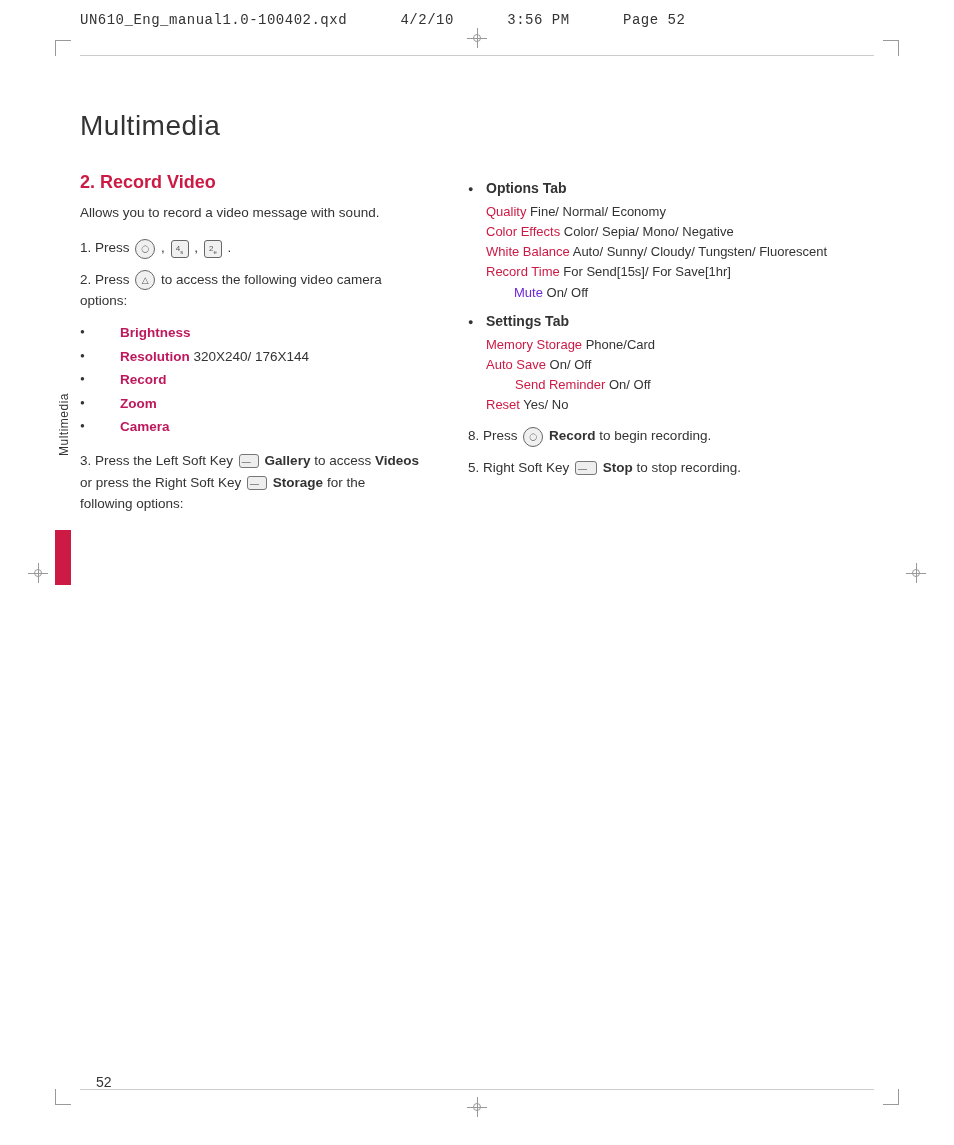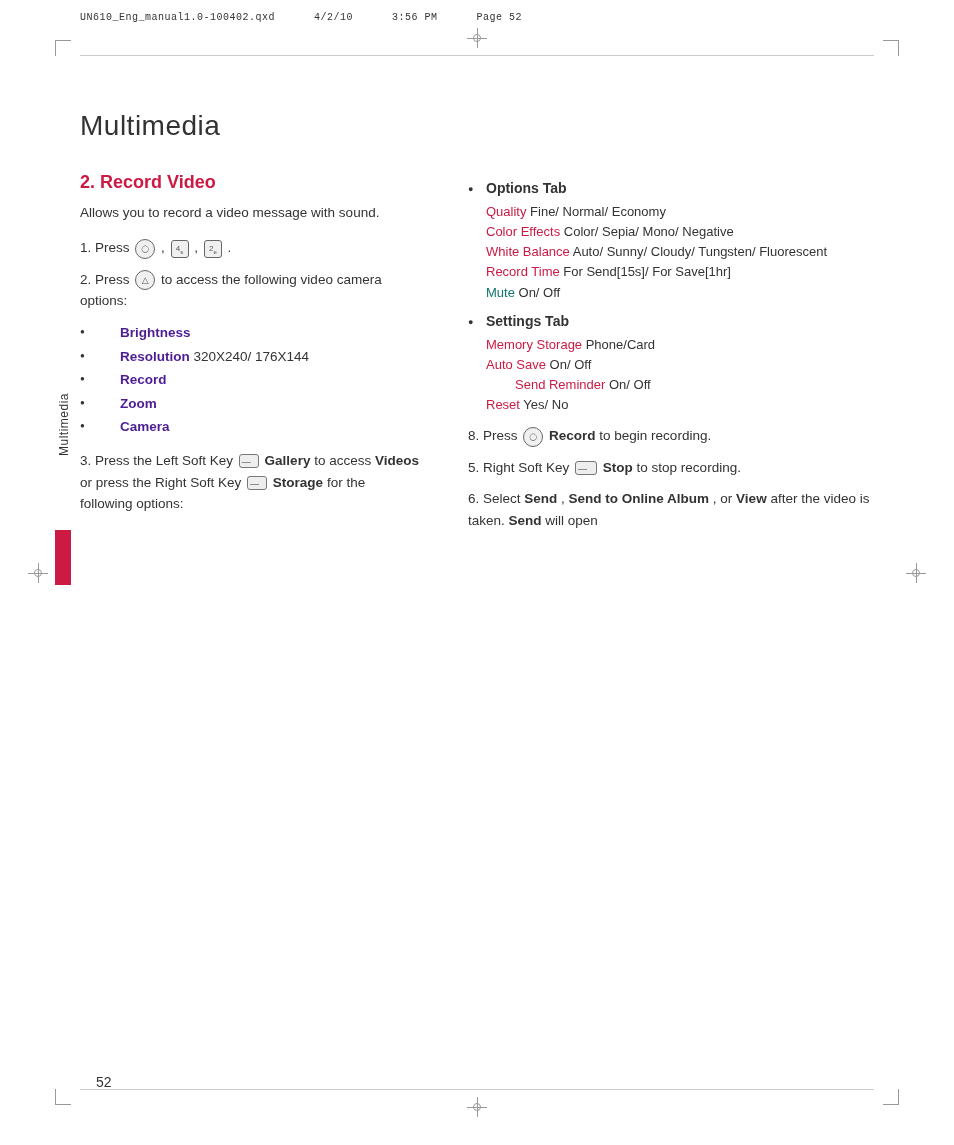--- a/index.html
+++ b/index.html
@@ -24,21 +24,21 @@
       position: relative;
       padding: 0;
     }
 
     
     .file-header {
       position: absolute;
       top: 12px;
       left: 80px;
       right: 80px;
-      font-size: 10px;
+      font-size: 14px;
       color: #333;
       font-family: 'Courier New', monospace;
       letter-spacing: 0.5px;
     }
 
     
     .corner-mark {
       position: absolute;
       width: 16px;
       height: 16px;
@@ -182,21 +182,21 @@
       content: '●';
       position: absolute;
       left: 0;
       font-size: 8px;
       top: 4px;
       color: #333;
     }
 
     .bullet-list li strong {
       font-weight: bold;
-      color: #4c1d95;
+      color: #be185d;
       padding-left: 24px;
     }
 
     
     .tab-bullet {
       font-size: 14px;
       color: #333;
       font-weight: bold;
       padding-left: 18px;
       position: relative;
@@ -455,21 +455,21 @@
           </p>
           <p>
             <span class="label" style="color: rgb(204, 26, 68);">White Balance </span>
             <span>Auto/ Sunny/ Cloudy/ Tungsten/ Fluorescent</span>
           </p>
           <p>
             <span class="label" style="color: rgb(204, 26, 68);">Record Time </span>
             <span>For Send[15s]/ For Save[1hr]</span>
           </p>
           <p>
-            <span class="label" style="color: #0f766e;">Mute </span>
+            <span class="label" style="color: #6d28d9; margin-left: 28px;">Mute </span>
             <span>On/ Off</span>
           </p>
         </div>
 
         <div class="tab-bullet">
           <span>Settings Tab</span>
         </div>
         <div class="tab-content">
           <p>
             <span class="label" style="color: rgb(204, 26, 68);">Memory Storage </span>
@@ -496,29 +496,18 @@
           <span> to begin recording.</span>
         </p>
 
         <p class="step-text">
           <span>5. Right Soft Key </span>
           <span class="icon-softkey" style="display:inline-block; width:22px; height:14px; border:1.5px solid #777; border-radius:3px; background:#eee; vertical-align:middle; margin:0 2px;"></span>
           <strong> Stop</strong>
           <span> to stop recording.</span>
         </p>
 
-        <p class="step-text">
-          <span>6. Select </span>
-          <strong>Send</strong>
-          <span>, </span>
-          <strong>Send to Online Album</strong>
-          <span>, or </span>
-          <strong>View</strong>
-          <span> after the video is taken. </span>
-          <strong>Send</strong>
-          <span> will open</span>
-        </p>
 
       </div>
     </div>
   </div>
 
 </div>
 
 </body></html>

